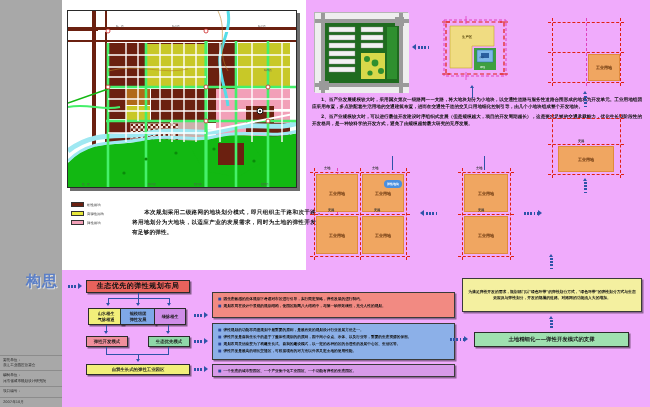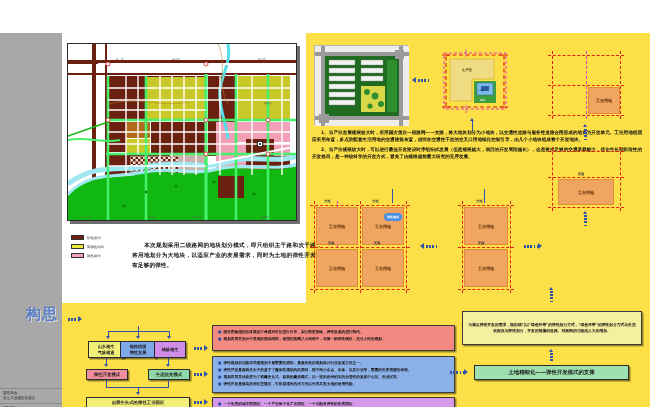--- a/index.html
+++ b/index.html
@@ -3,21 +3,21 @@
 <meta charset="utf-8">
 <style>
   * { box-sizing: border-box; margin: 0; padding: 0; }
   body {
     width: 650px; height: 407px;
     background: #ffffff;
     font-family: "DejaVu Sans", "Liberation Sans", sans-serif;
     overflow: hidden;
     position: relative;
   }
-  #board { position: absolute; inset: 0; background: #fde047; margin-top: 33px; }
+  #board { position: absolute; inset: 0; background: #f0abfc; }
 
   
   .sidebar {
     position: absolute; left: 0; top: 0; width: 62px; height: 407px;
     background: #a8a8a8;
   }
   .sb-top { height: 270px; background: #a8a8a8; }
   .sb-concept {
     position: absolute; left: 0; top: 272px; width: 62px; height: 32px;
     color: #5b7fc7; font-weight: bold; font-size: 15px;
@@ -472,20 +472,23 @@
 
     <div class="dashseg-v" style="left:278px; top:182px; height:12px;"></div>
     <div class="tri-up" style="left:276.5px; top:178px;"></div>
 
     <div class="dashseg" style="left:218px; top:212px; width:14px;"></div>
     <div class="tri-right" style="left:232px; top:210px;"></div>
   </div>
 
   <div class="bottom">
 
+    <div class="fbox red" style="left:24px; top:8px; width:104px; height:13px;">
+      <span>生态优先的弹性规划布局</span>
+    </div>
 
     <div class="dashseg" style="left:6px; top:13px; width:10px;"></div>
     <div class="tri-right" style="left:16px; top:11px;"></div>
 
     <div class="conn-h" style="left:46px; top:26px; width:62px;"></div>
     <div class="conn-v" style="left:76px; top:21px; height:5px;"></div>
     <div class="conn-v" style="left:46px; top:26px; height:6px;"></div>
     <div class="conn-v" style="left:76px; top:26px; height:6px;"></div>
     <div class="conn-v" style="left:107px; top:26px; height:6px;"></div>
     <div class="tri-down" style="left:43.5px; top:31px;"></div>

